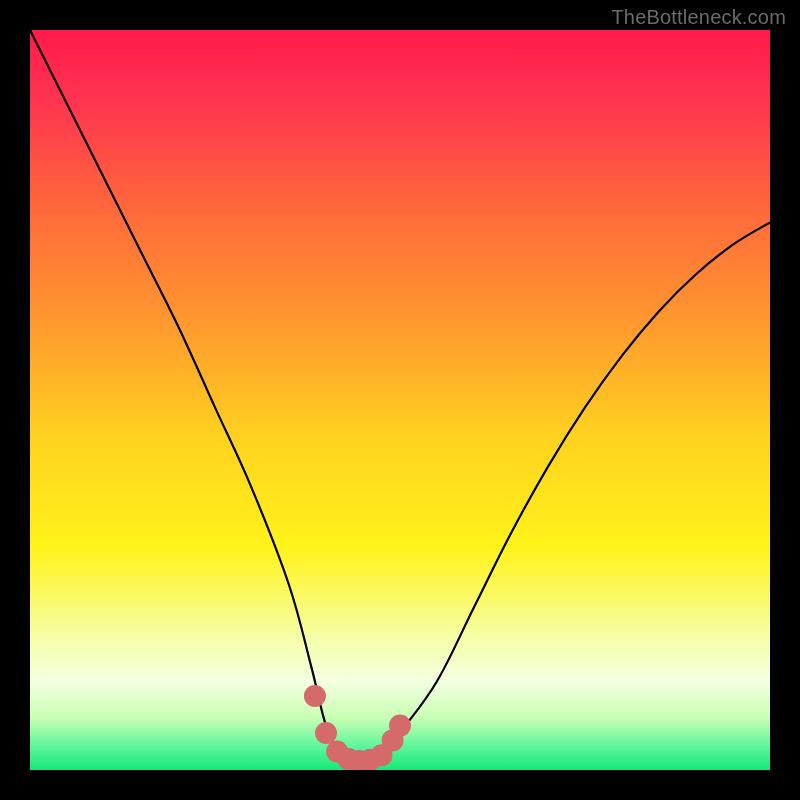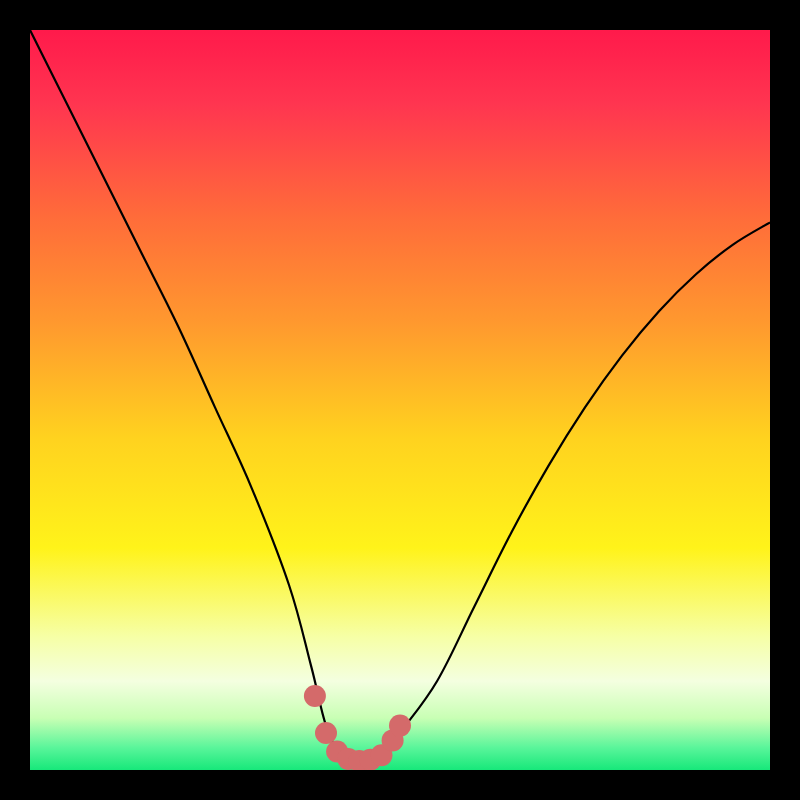--- a/index.html
+++ b/index.html
@@ -33,20 +33,21 @@
     color: #6b6b6b;
     font-size: 20px;
     font-weight: 500;
     letter-spacing: 0.2px;
   }
 </style>
 </head>
 <body>
 
 <div class="frame">
+  <div class="watermark">TheBottleneck.com</div>
 
   <svg class="plot" viewBox="0 0 740 740" preserveAspectRatio="none">
     <defs>
       <linearGradient id="bg-grad" x1="0" y1="0" x2="0" y2="1">
           <stop offset="0%" stop-color="#ff1a4b"></stop>
           <stop offset="10%" stop-color="#ff3550"></stop>
           <stop offset="25%" stop-color="#ff6b3a"></stop>
           <stop offset="40%" stop-color="#ff9a2e"></stop>
           <stop offset="55.00000000000001%" stop-color="#ffd21f"></stop>
           <stop offset="70%" stop-color="#fff31a"></stop>

